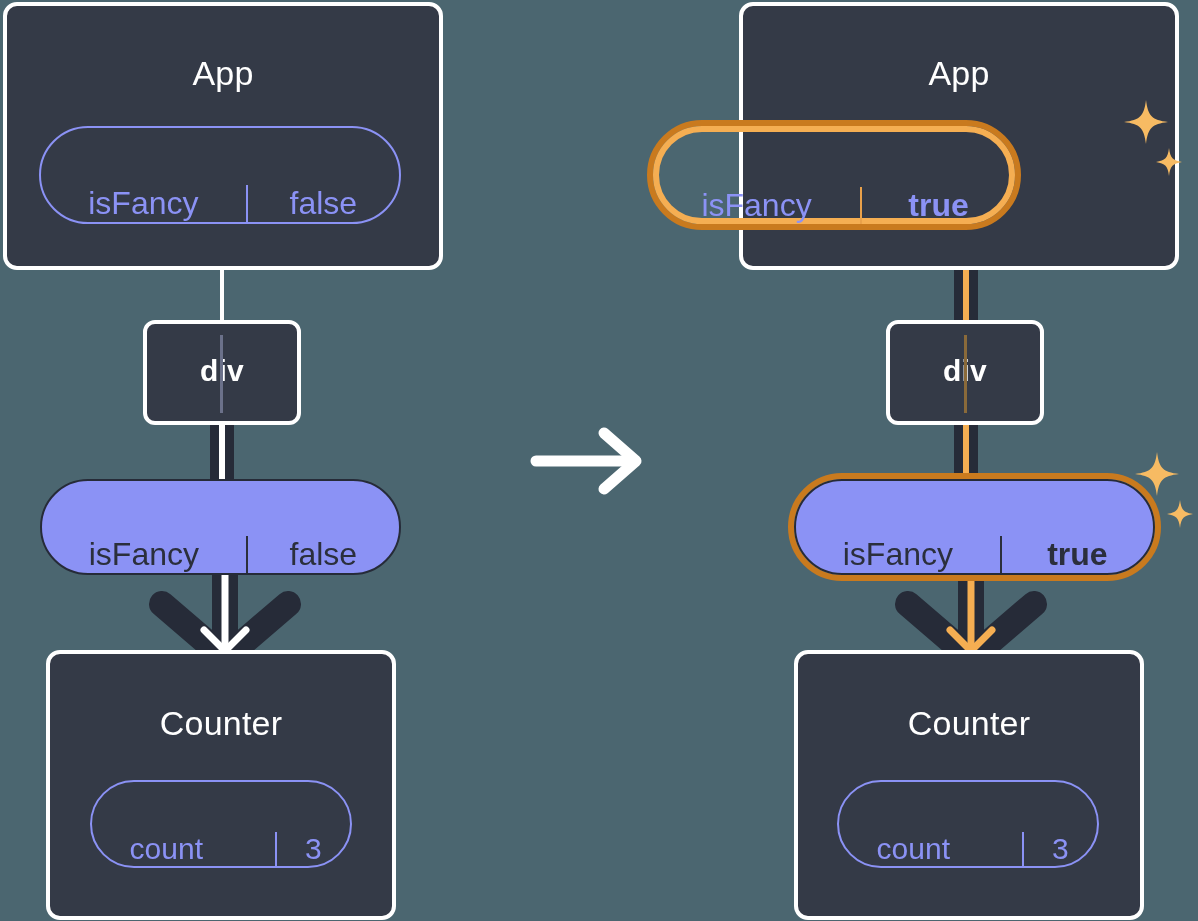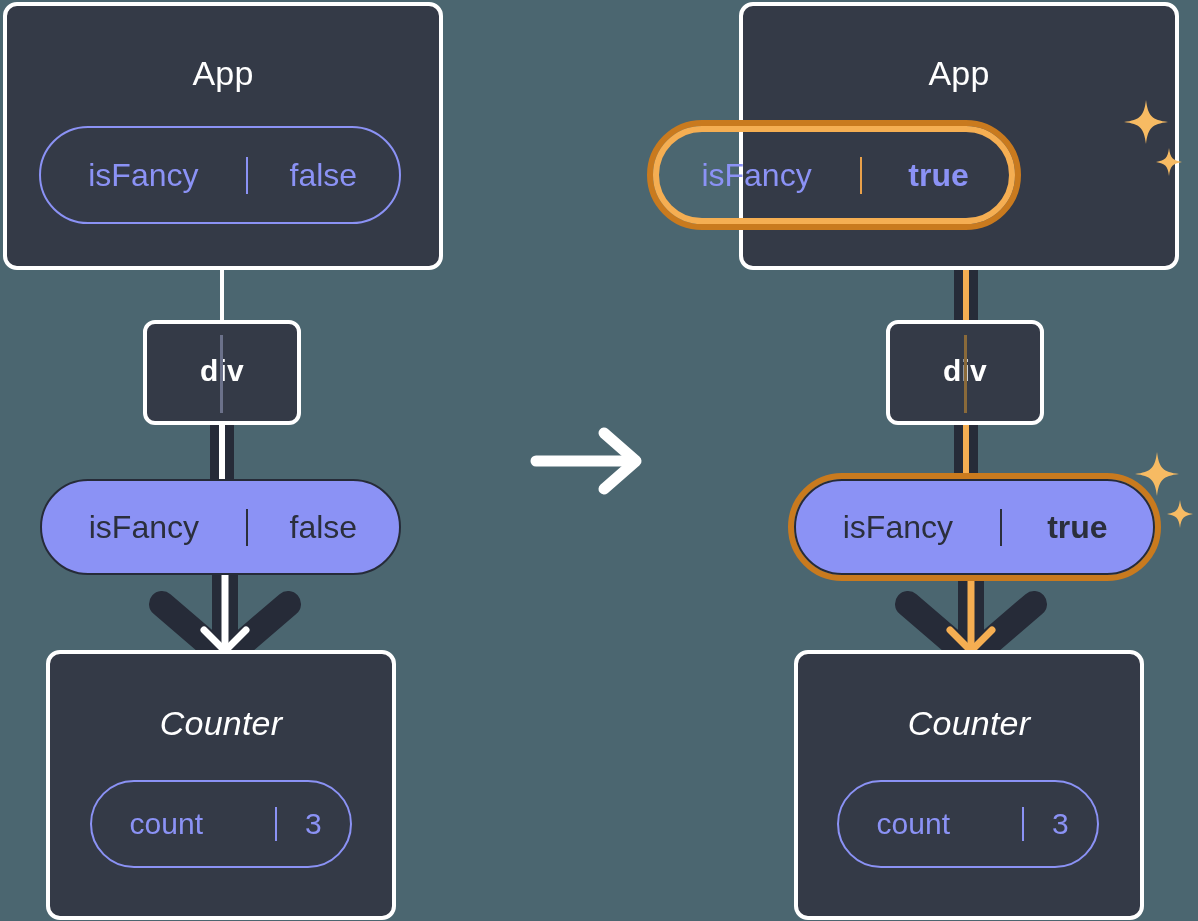--- a/index.html
+++ b/index.html
@@ -52,36 +52,36 @@
     border-width: 4px;
   }
   .node-div .node-label { font-size: 30px; font-weight: 700; }
 
   
   .box-app   { width: 440px; height: 268px; top: 2px; }
   .box-app .node-label { top: 48px; }
   .box-div   { width: 158px; height: 105px; top: 320px; }
   .box-div .node-label { top: 30px; }
   .box-counter { width: 350px; height: 270px; top: 650px; }
-  .box-counter .node-label { top: 50px; font-style: italic; }
+  .box-counter .node-label { top: 50px; }
 
   .box-app.left      { left: 3px; }
   .box-div.left      { left: 143px; }
   .box-counter.left  { left: 46px; }
 
   .box-app.right     { left: 140px; }
   .box-div.right     { left: 287px; }
   .box-counter.right { left: 195px; }
 
   
   .pill {
     position: absolute;
     box-sizing: border-box;
     display: flex;
-    align-items: center;
+    align-items: flex-end;
     border-radius: 999px;
     z-index: 8;
   }
   .pill .pill-key, .pill .pill-val {
     display: flex;
     align-items: center;
     justify-content: center;
     box-sizing: border-box;
     white-space: nowrap;
   }

